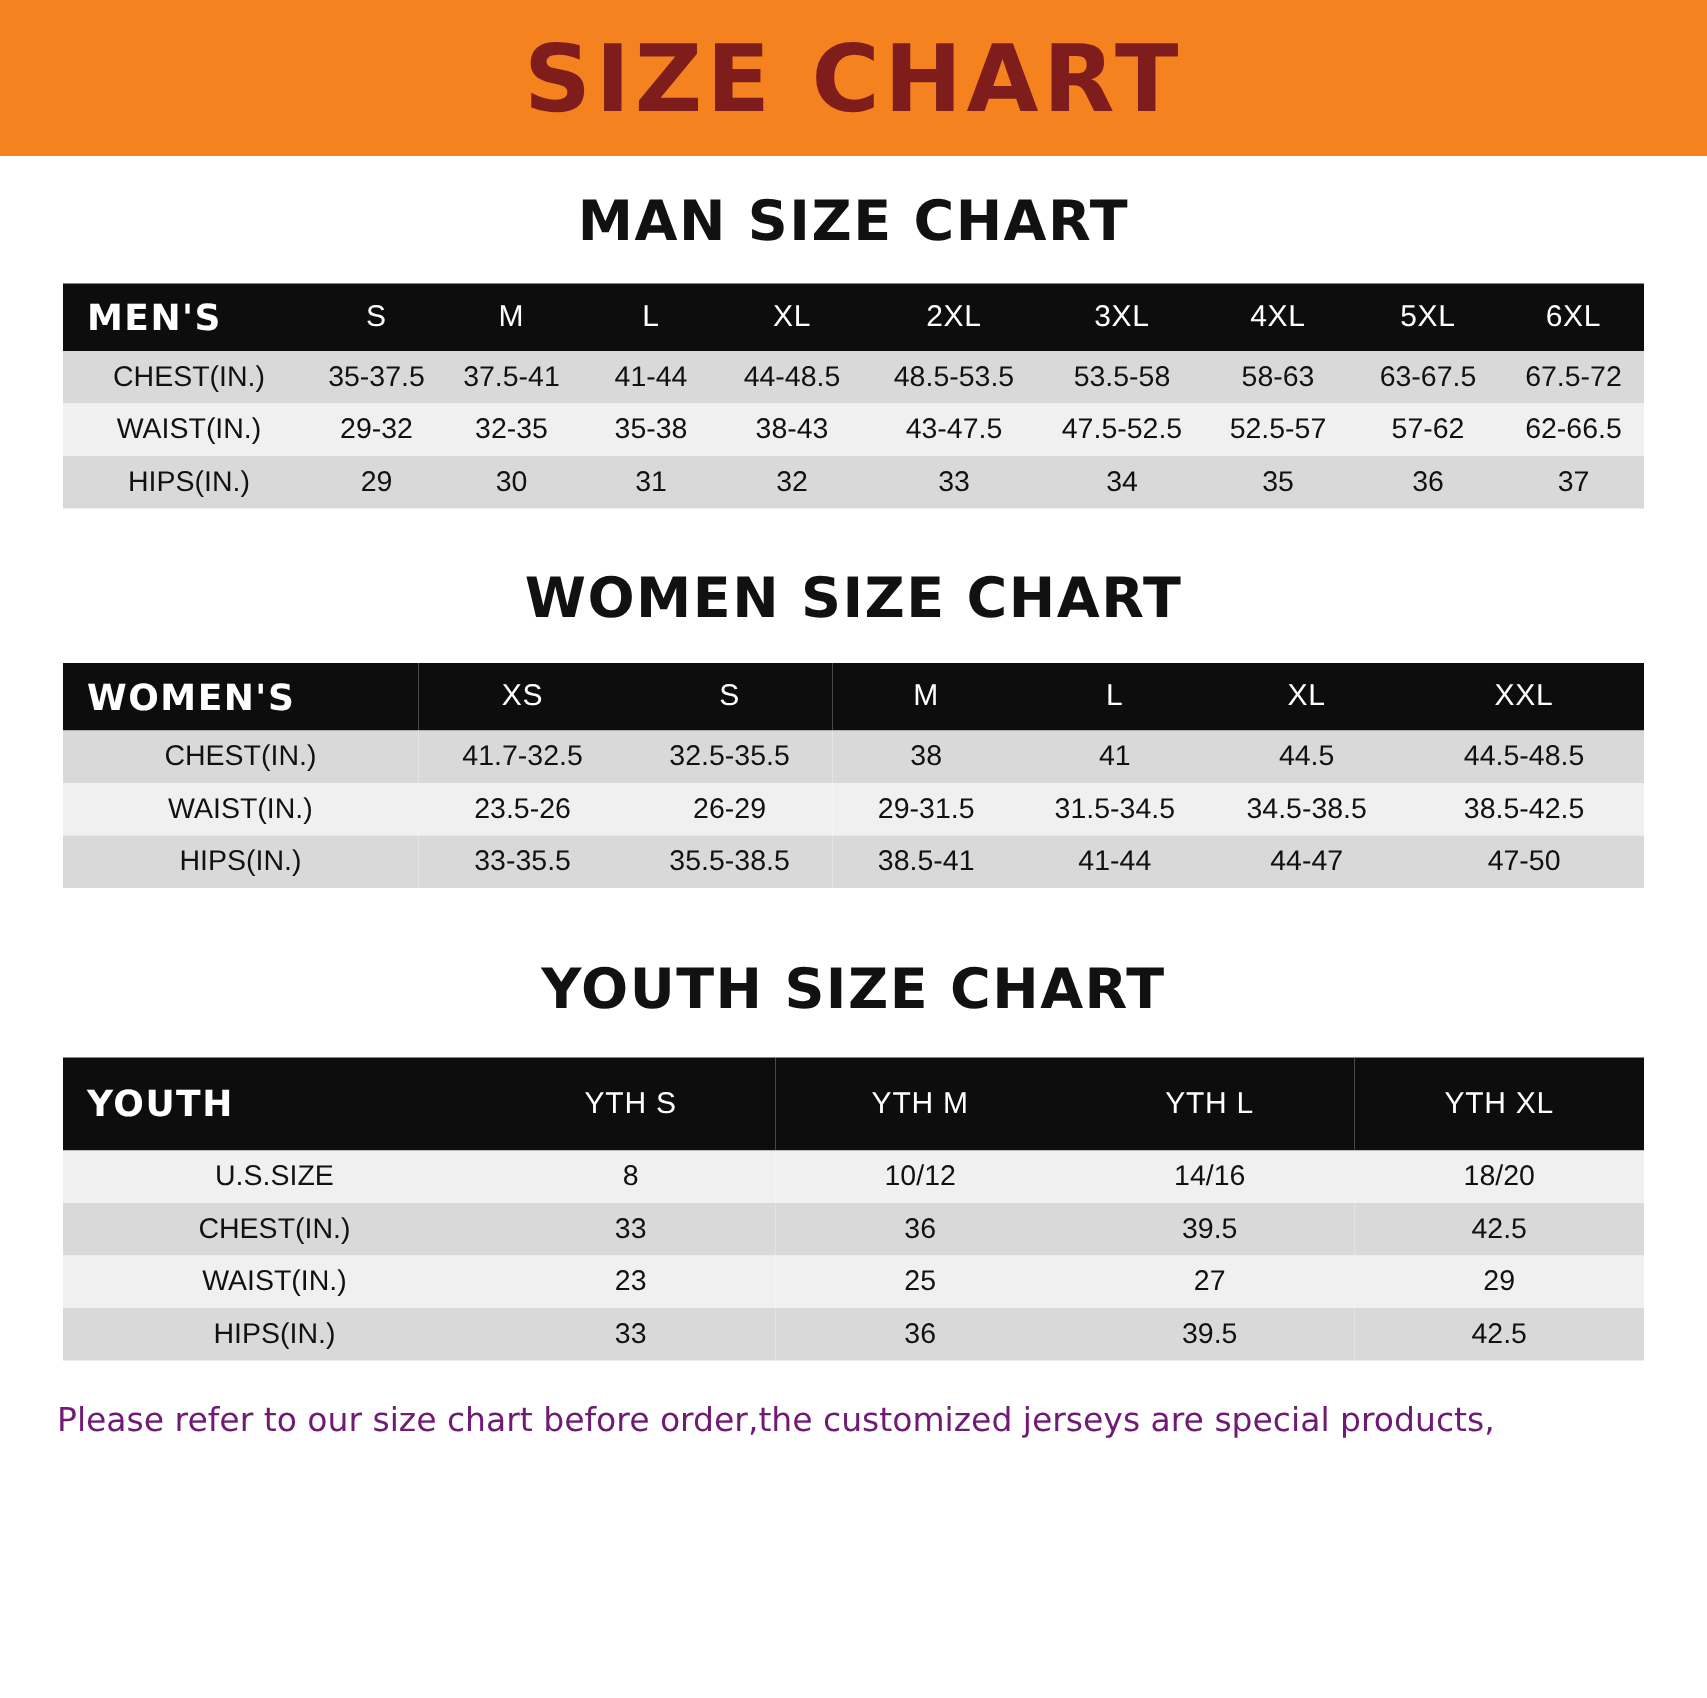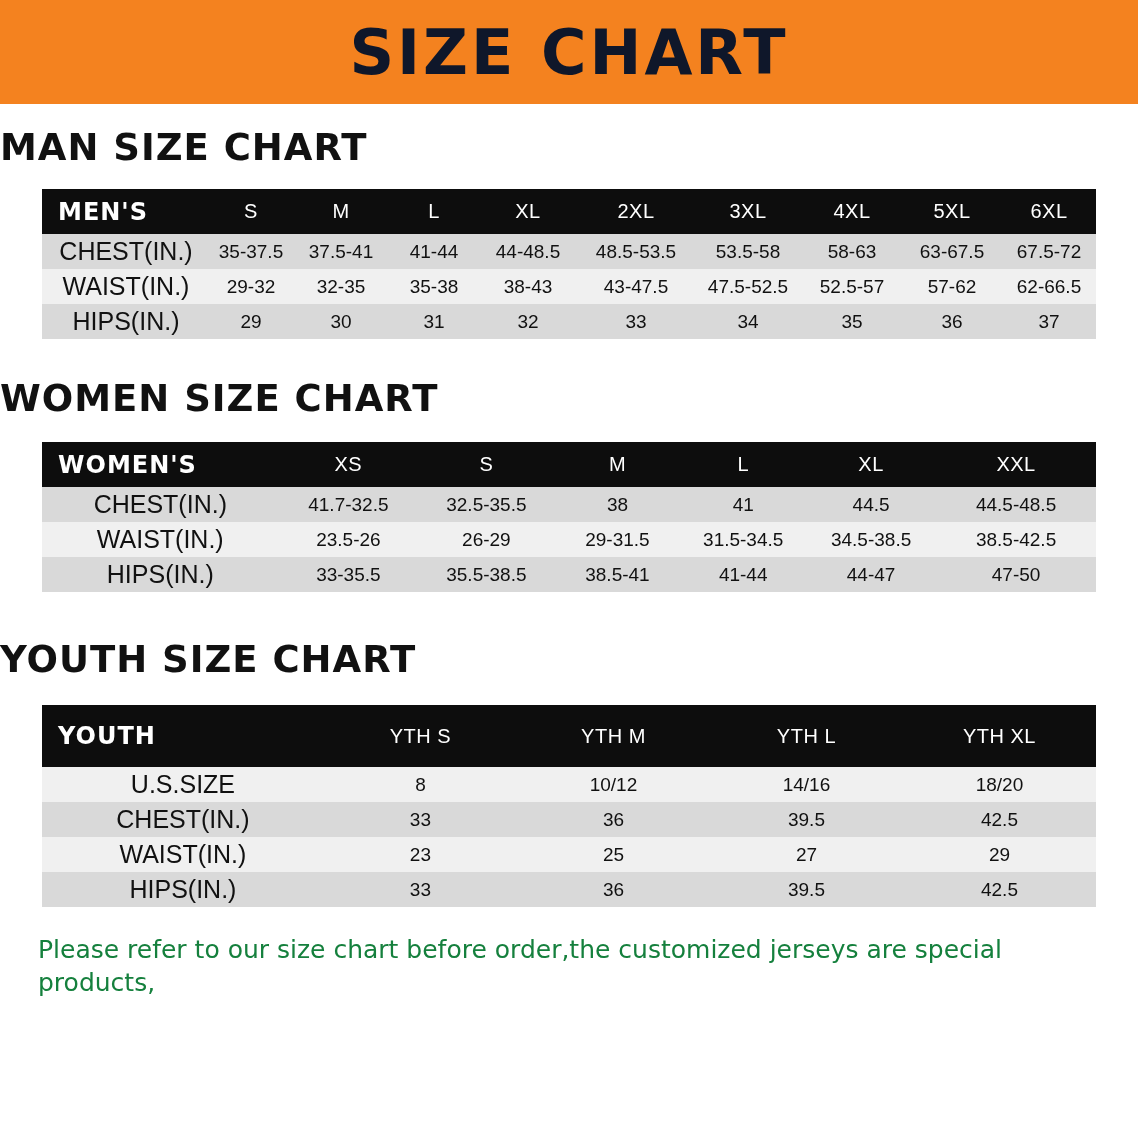--- a/index.html
+++ b/index.html
@@ -29,27 +29,28 @@
     display: flex;
     align-items: center;
     justify-content: center;
     box-sizing: border-box;
   }
   .banner-title {
     font-family: "DejaVu Sans", sans-serif;
     font-weight: bold;
     font-size: 62px;
     letter-spacing: 3px;
-    color: #0f172a;
+    color: #7f1d1d;
     line-height: 1;
     margin-top: 2px;
   }
 
   
   .section-title {
+    text-align: center;
     font-family: "DejaVu Sans", sans-serif;
     font-weight: bold;
     font-size: 37px;
     letter-spacing: 1px;
     color: #111;
   }
   .st-man    { margin-top: 22px; margin-bottom: 20px; }
   .st-women  { margin-top: 38px; margin-bottom: 22px; }
   .st-youth  { margin-top: 46px; margin-bottom: 24px; }
 
@@ -87,43 +88,43 @@
     font-weight: bold;
     font-size: 24px;
     letter-spacing: 1px;
   }
   table.size tbody td {
     height: 35px;
     font-size: 19px;
     color: #111;
   }
   table.size tbody td.rowlabel {
-    font-size: 25px;
+    font-size: 19px;
     color: #111;
   }
   tr.band-dark td { background: #d9d9d9; }
   tr.band-light td { background: #f0f0f0; }
 
   
   .women thead th { font-size: 22px; }
   .women thead th.rowlabel { font-size: 25px; margin-left: 39px; }
   .women tbody td { height: 43px; font-size: 20px; }
 
   
   .youth thead tr { height: 62px; }
   .youth thead th { font-size: 24px; }
   .youth thead th.rowlabel { font-size: 27px; }
   .youth tbody td { height: 45px; font-size: 20px; }
 
   
   .note {
     margin: 26px 38px 0 38px;
-    color: #15803d;
+    color: #701a75;
     font-family: "DejaVu Sans", sans-serif;
-    font-size: 25px;
+    font-size: 22px;
     line-height: 1.32;
     text-align: left;
   }
   .note span { display: block; }
 </style>
 </head>
 <body>
 
 <div class="page">
 

